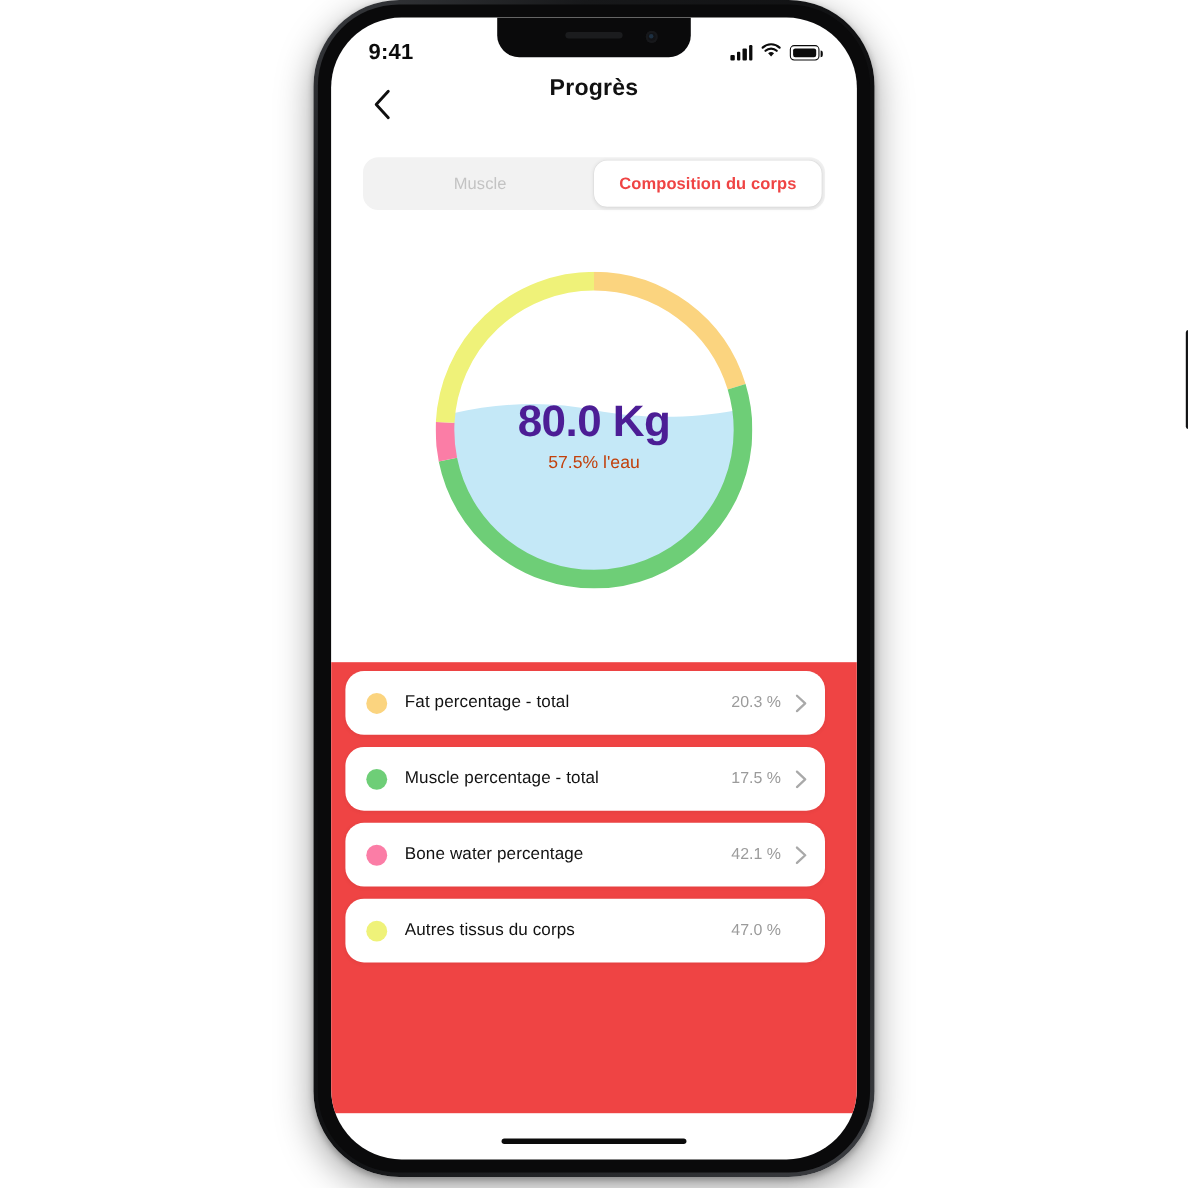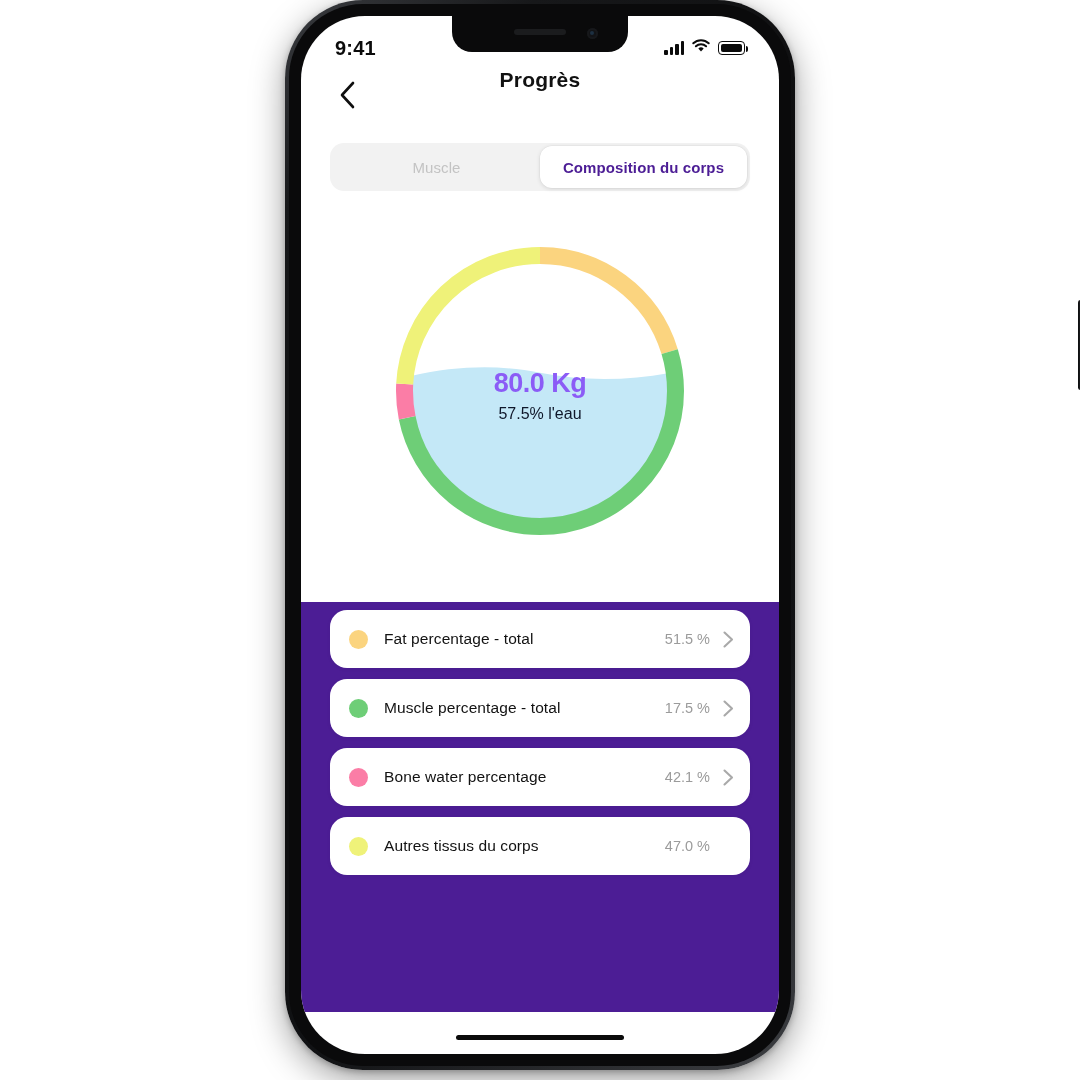--- a/index.html
+++ b/index.html
@@ -140,52 +140,52 @@
   }
   .seg {
     flex: 1 1 50%;
     display: flex; align-items: center; justify-content: center;
     font-size: 15px; letter-spacing: .1px;
     border-radius: 12px;
     cursor: pointer;
   }
   .seg.inactive { color: #c3c3c3; font-weight: 400; }
   .seg.active {
-    background: #ffffff; color: #4c1d95; font-weight: 700;
+    background: #ffffff; color: #ef4444; font-weight: 700;
     box-shadow: 0 1px 4px rgba(0,0,0,.12), 0 0 0 .5px rgba(0,0,0,.04);
   }
 
   
   .donut-area {
     position: absolute; top: 200px; left: 0; right: 0;
     height: 350px;
     display: flex; align-items: center; justify-content: center;
   }
   .donut { position: relative; width: 288px; height: 288px; }
   .donut svg { display: block; }
   .donut-center {
     position: absolute; inset: 0;
     display: flex; flex-direction: column;
     align-items: center; justify-content: center;
     pointer-events: none;
   }
   .donut-weight {
-    font-size: 27px; font-weight: 800; color: #8b5cf6;
+    font-size: 40px; font-weight: 800; color: #4c1d95;
     letter-spacing: -.5px;
     margin-top: 8px;
   }
   .donut-sub {
-    font-size: 16px; color: #0f172a; margin-top: 6px;
+    font-size: 16px; color: #c2410c; margin-top: 6px;
   }
 
   
   .list {
     position: absolute; left: 0; right: 0; top: 586px; bottom: 42px;
-    background: #4c1d95;
-    padding: 8px 29px 0 29px;
+    background: #ef4444;
+    padding: 8px 29px 0 13px;
   }
   .card {
     background: #ffffff;
     border-radius: 17px;
     height: 58px;
     margin-bottom: 11px;
     display: flex; align-items: center;
     padding: 0 14px 0 19px;
     box-shadow: 0 1px 4px rgba(0,0,0,.055);
     cursor: pointer;
@@ -298,21 +298,21 @@
               <div class="donut-sub">57.5% l'eau</div>
             </div>
           </div>
         </div>
 
         <div class="list">
 
           <div class="card">
             <span class="dot" style="background: rgb(251, 212, 127);"></span>
             <span class="card-label">Fat percentage - total</span>
-            <span class="card-value">51.5 %</span>
+            <span class="card-value">20.3 %</span>
             <span class="chev">
               <svg width="11" height="17" viewBox="0 0 11 17">
                   <path d="M1.5 1.5 9 8.5 1.5 15.5" stroke="#a9a9a9" stroke-width="2.1" fill="none" stroke-linecap="round" stroke-linejoin="round"></path>
                 </svg>
             </span>
           </div>
 
           <div class="card">
             <span class="dot" style="background: rgb(110, 206, 119);"></span>
             <span class="card-label">Muscle percentage - total</span>

